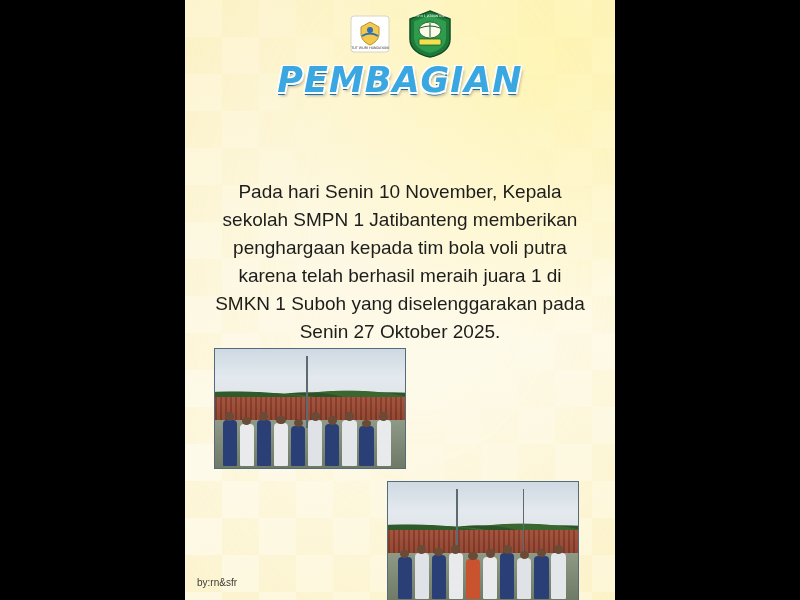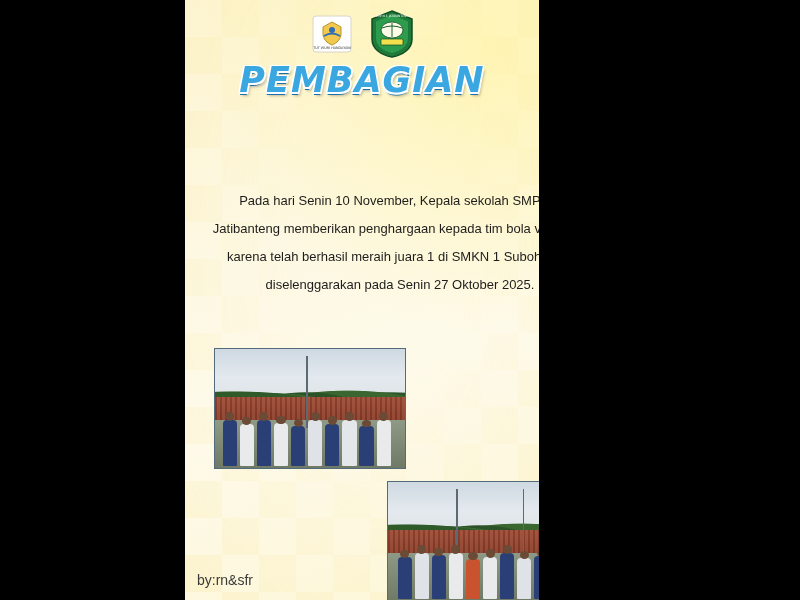--- a/index.html
+++ b/index.html
@@ -17,21 +17,21 @@
     position: relative;
     width: 800px;
     height: 600px;
     background: #000000;
   }
   
   #poster {
     position: absolute;
     left: 185px;
     top: 0;
-    width: 354px;
+    width: 430px;
     height: 600px;
     background: #fdf6d8;
     overflow: hidden;
   }
   
   #poster .wash {
     position: absolute;
     inset: 0;
     background:
       radial-gradient(circle at 85% 8%, rgba(255,245,180,0.95) 0%, rgba(255,245,190,0) 45%),
@@ -119,24 +119,23 @@
   }
 
   
   .body-text {
     position: absolute;
     top: 178px;
     left: 26px;
     width: 378px;
     text-align: center;
     font-family: "Liberation Sans", sans-serif;
-    font-size: 13px;
+    font-size: 19px;
     line-height: 28px;
     color: #1d1d1b;
-    margin-top: 9px;
   }
   .body-text p { margin: 0; }
 
   
   .photo {
     position: absolute;
     border: 1px solid rgba(0,0,0,0.25);
     overflow: hidden;
     background: #6f8fa6;
   }
@@ -160,21 +159,21 @@
   .ph-person   { position:absolute; bottom:0; width:7.5%; height:66%; border-radius:4px 4px 1px 1px; }
   .ph-person i { position:absolute; left:18%; top:-17%; width:64%; height:20%; border-radius:50%; background:#6b4a36; display:block; }
   .ph-pole     { position:absolute; top:6%; width:1.5px; height:60%; background:#5d6a72; }
 
   
   .credit {
     position: absolute;
     left: 12px;
     bottom: 12px;
     font-family: "Liberation Sans", sans-serif;
-    font-size: 14px;
+    font-size: 10px;
     color: #3b3b38;
   }
 </style>
 </head>
 <body>
 
 <div id="stage">
 
   <div id="poster">
     <div class="wash"></div>

